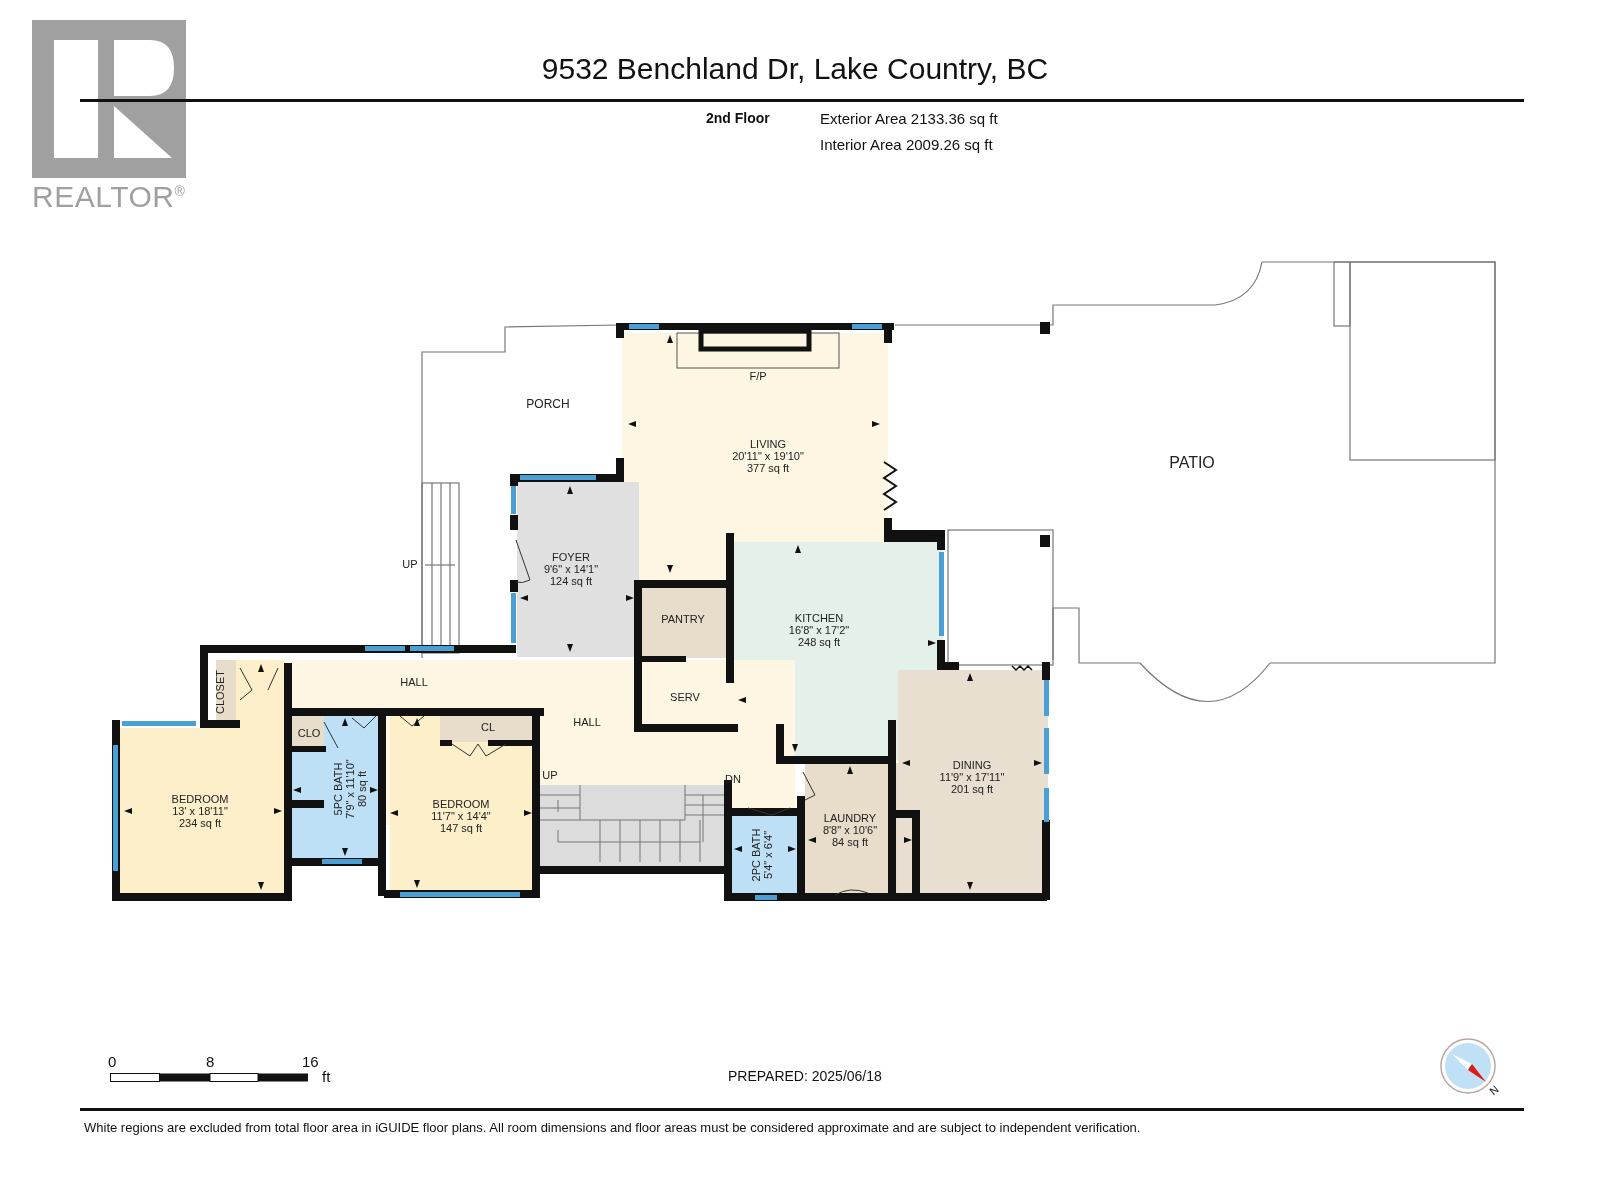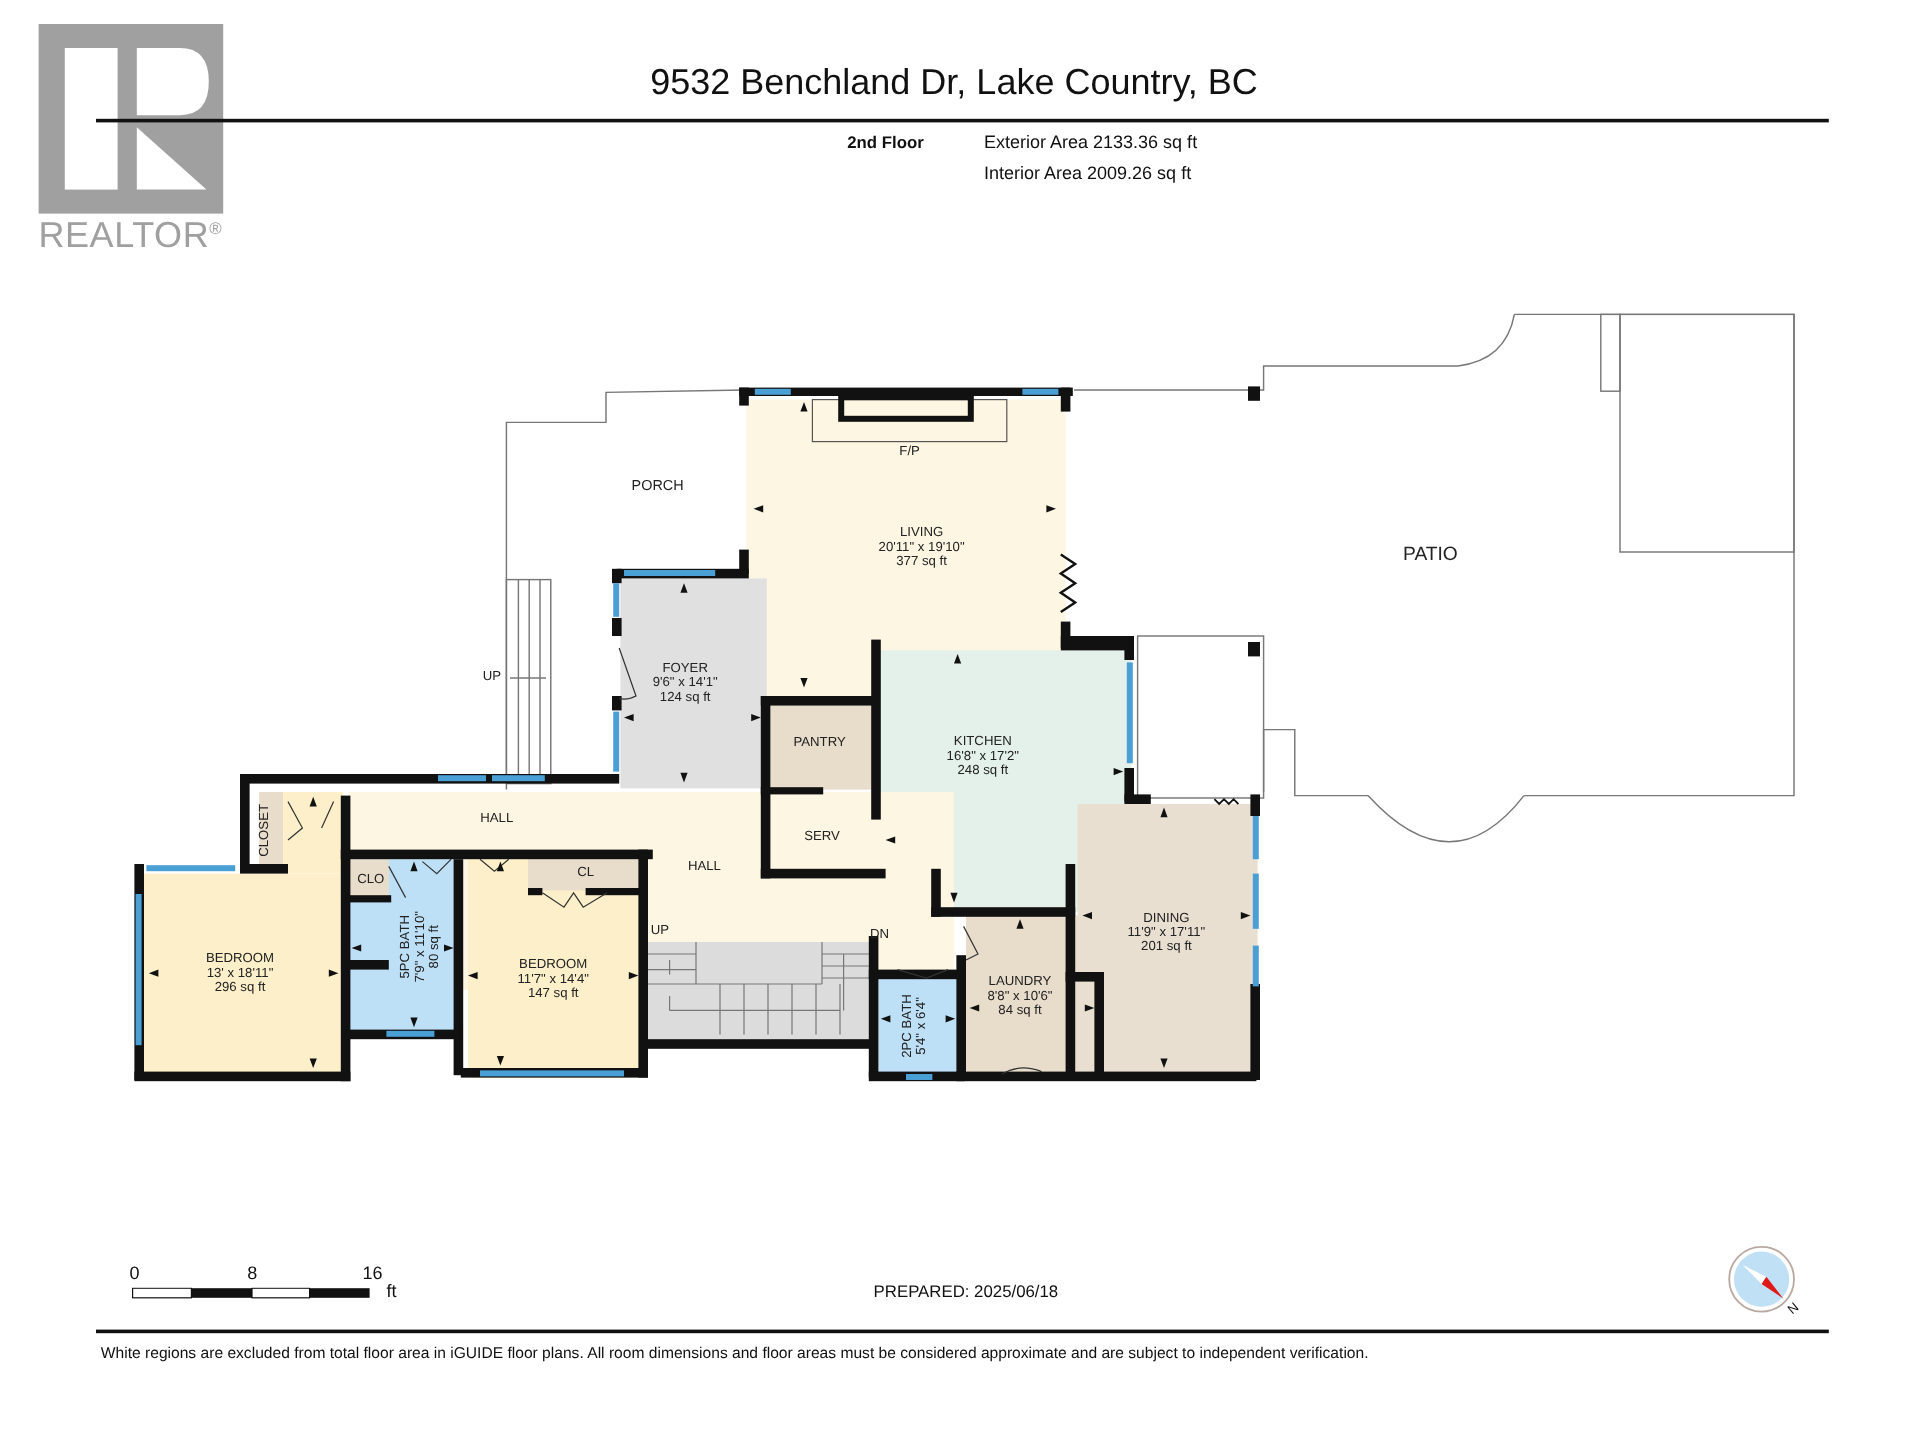--- a/index.html
+++ b/index.html
@@ -273,21 +273,21 @@
   </div>
 <div class="rlabel" style="left:304px;top:733px;padding-left:10px;">
     <div>CLO</div>
   </div>
 <div class="rlabel" style="left:488px;top:727px;">
     <div>CL</div>
   </div>
 <div class="rlabel" style="left:200px;top:811px;">
   <div>BEDROOM</div>
   <div>13' x 18'11"</div>
-  <div>296 sq ft</div>
+  <div>234 sq ft</div>
 </div>
 <div class="rlabel rot" style="left:350px;top:789px;">
   <div>5PC BATH</div>
   <div>7'9" x 11'10"</div>
   <div>80 sq ft</div>
 </div>
 <div class="rlabel" style="left:461px;top:816px;">
   <div>BEDROOM</div>
   <div>11'7" x 14'4"</div>
   <div>147 sq ft</div>

